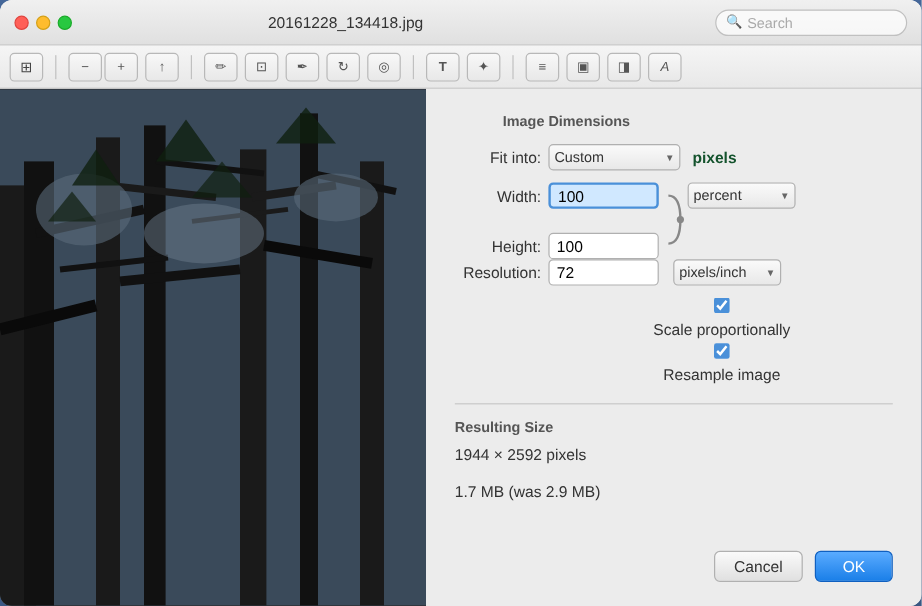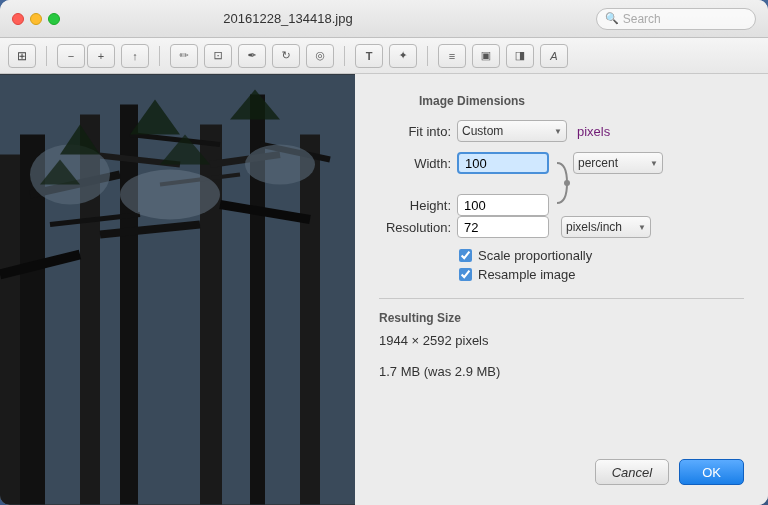--- a/index.html
+++ b/index.html
@@ -210,20 +210,21 @@
       font-size: 8px;
       color: #666;
     }
 
     .checkbox-row {
       display: flex;
       align-items: center;
       gap: 6px;
       margin-bottom: 4px;
       margin-left: 80px;
+      flex-direction: column;
     }
 
     .checkbox-input {
       width: 13px;
       height: 13px;
       accent-color: #4a90d9;
     }
 
     .checkbox-label {
       font-size: 13px;
@@ -269,21 +270,20 @@
 
     .btn-cancel {
       height: 26px;
       padding: 0 16px;
       background: linear-gradient(to bottom, #fafafa, #e0e0e0);
       border: 1px solid #b0b0b0;
       border-radius: 5px;
       font-size: 13px;
       cursor: pointer;
       color: #333;
-      font-style: italic;
     }
 
     .btn-ok {
       height: 26px;
       padding: 0 22px;
       background: linear-gradient(to bottom, #5aabff, #1a7fe8);
       border: 1px solid #1060c0;
       border-radius: 5px;
       font-size: 13px;
       cursor: pointer;
@@ -413,21 +413,21 @@
     <div class="dialog-panel">
 
       <div class="section-title">Image Dimensions</div>
 
       <div class="form-row">
         <div class="form-label">Fit into:</div>
         <div class="select-control" style="min-width:110px;">
           <span class="select-label">Custom</span>
           <span class="select-arrow">▼</span>
         </div>
-        <span style="font-size:13px;color:#701a75;margin-left:4px;">pixels</span>
+        <span style="font-size:13px;color:#14532d;margin-left:4px;font-weight:bold;">pixels</span>
       </div>
 
       <div style="display:flex; align-items:flex-start; gap:0;">
         <div style="display:flex; flex-direction:column; gap:20px;">
 
           <div class="form-row" style="margin-bottom:0;">
             <div class="form-label">Width:</div>
             <input type="text" class="text-input" value="100" style="background: rgb(208, 232, 255); border: 2px solid rgb(74, 144, 217);">
           </div>
 

